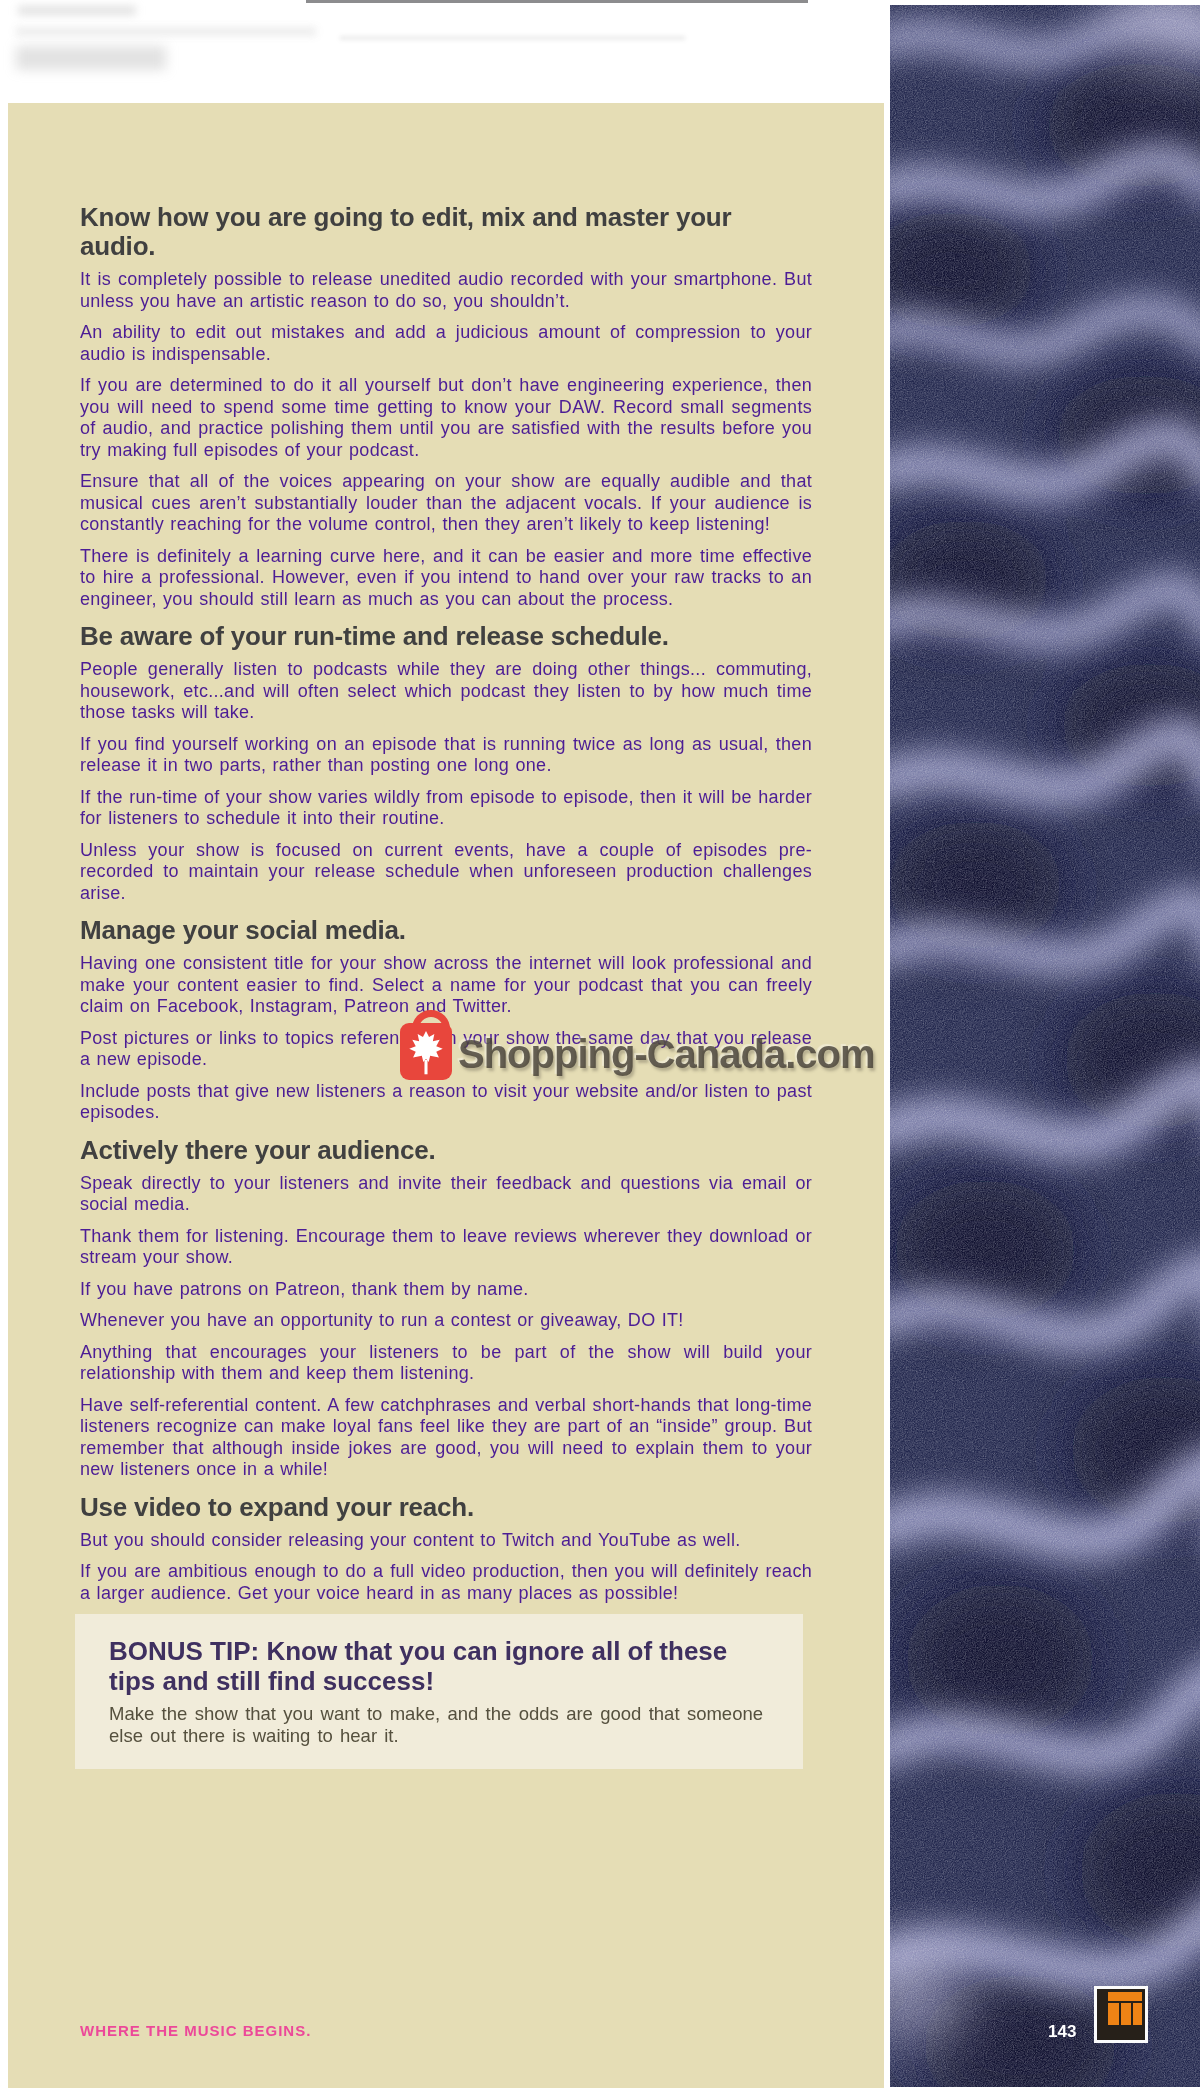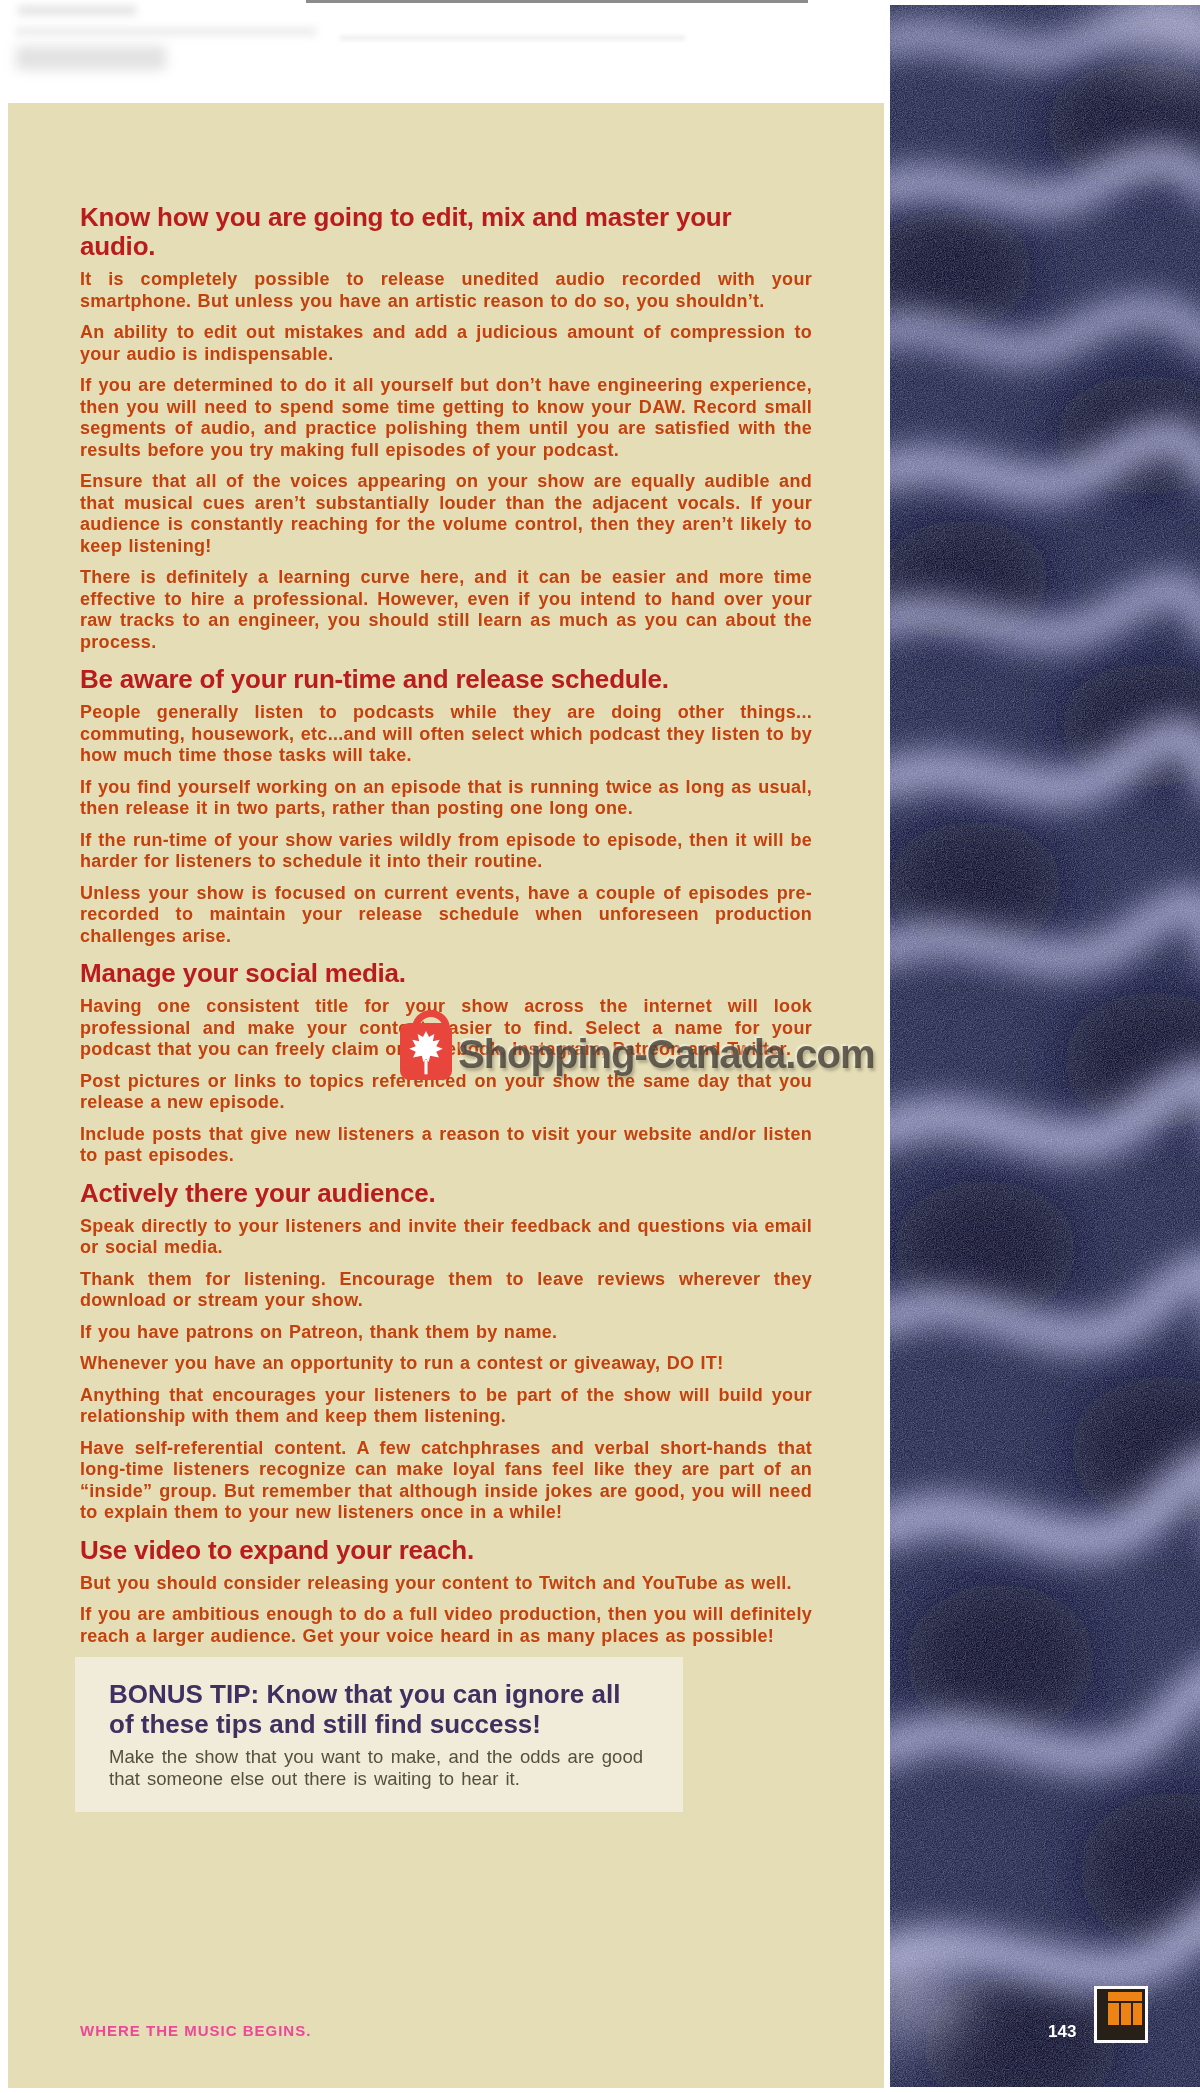--- a/index.html
+++ b/index.html
@@ -12,31 +12,31 @@
   .smudge{position:absolute;background:rgba(158,158,158,.30);filter:blur(4px);}
   .smudge.s1{left:18px;top:6px;width:118px;height:9px;}
   .smudge.s2{left:16px;top:28px;width:300px;height:7px;opacity:.8;}
   .smudge.s3{left:16px;top:46px;width:150px;height:24px;filter:blur(6px);}
   .smudge.s4{left:340px;top:36px;width:345px;height:4px;opacity:.7;filter:blur(2px);}
 
   
   .page{position:absolute;left:8px;top:103px;width:876px;height:1985px;background:#e5ddb5;}
   .content{padding:100px 72px 0 72px;}
   h2.sec{
-    font-size:26px;line-height:29px;font-weight:bold;color:#b91c1c;
+    font-size:26px;line-height:29px;font-weight:bold;color:#404040;
     margin:12px 0 8px 0;letter-spacing:-0.2px;
   }
   h2.sec.first{margin-top:0;}
   p.bd{
-    font-size:18px;line-height:21.5px;color:#c2410c;margin:0 0 10px 0;
-    text-align:justify;letter-spacing:0.3px;word-spacing:1px;font-weight:bold;
+    font-size:18px;line-height:21.5px;color:#4c1d95;margin:0 0 10px 0;
+    text-align:justify;letter-spacing:0.3px;word-spacing:1px;
   }
   
   .bonus{
-    background:#f1ecda;margin:8px 0 0 -5px;width:608px;box-sizing:border-box;
+    background:#f1ecda;margin:8px 0 0 -5px;width:728px;box-sizing:border-box;
     padding:22px 40px 22px 34px;
   }
   .bonus h2{font-size:26px;line-height:30px;font-weight:bold;color:#3f3060;margin:0 0 7px 0;}
   .bonus p{font-size:18.5px;line-height:22px;color:#55503e;margin:0;text-align:justify;word-spacing:2px;}
 
   
   .wm{position:absolute;left:400px;top:1010px;z-index:6;display:flex;align-items:flex-start;}
   .bag{position:relative;width:52px;height:70px;flex:0 0 auto;}
   .bag .handle{position:absolute;left:12px;top:0;width:24px;height:24px;border:7px solid #e8463c;border-radius:50%;}
   .bag .body{position:absolute;left:0;top:13px;width:52px;height:57px;background:#e8463c;border-radius:9px;}

